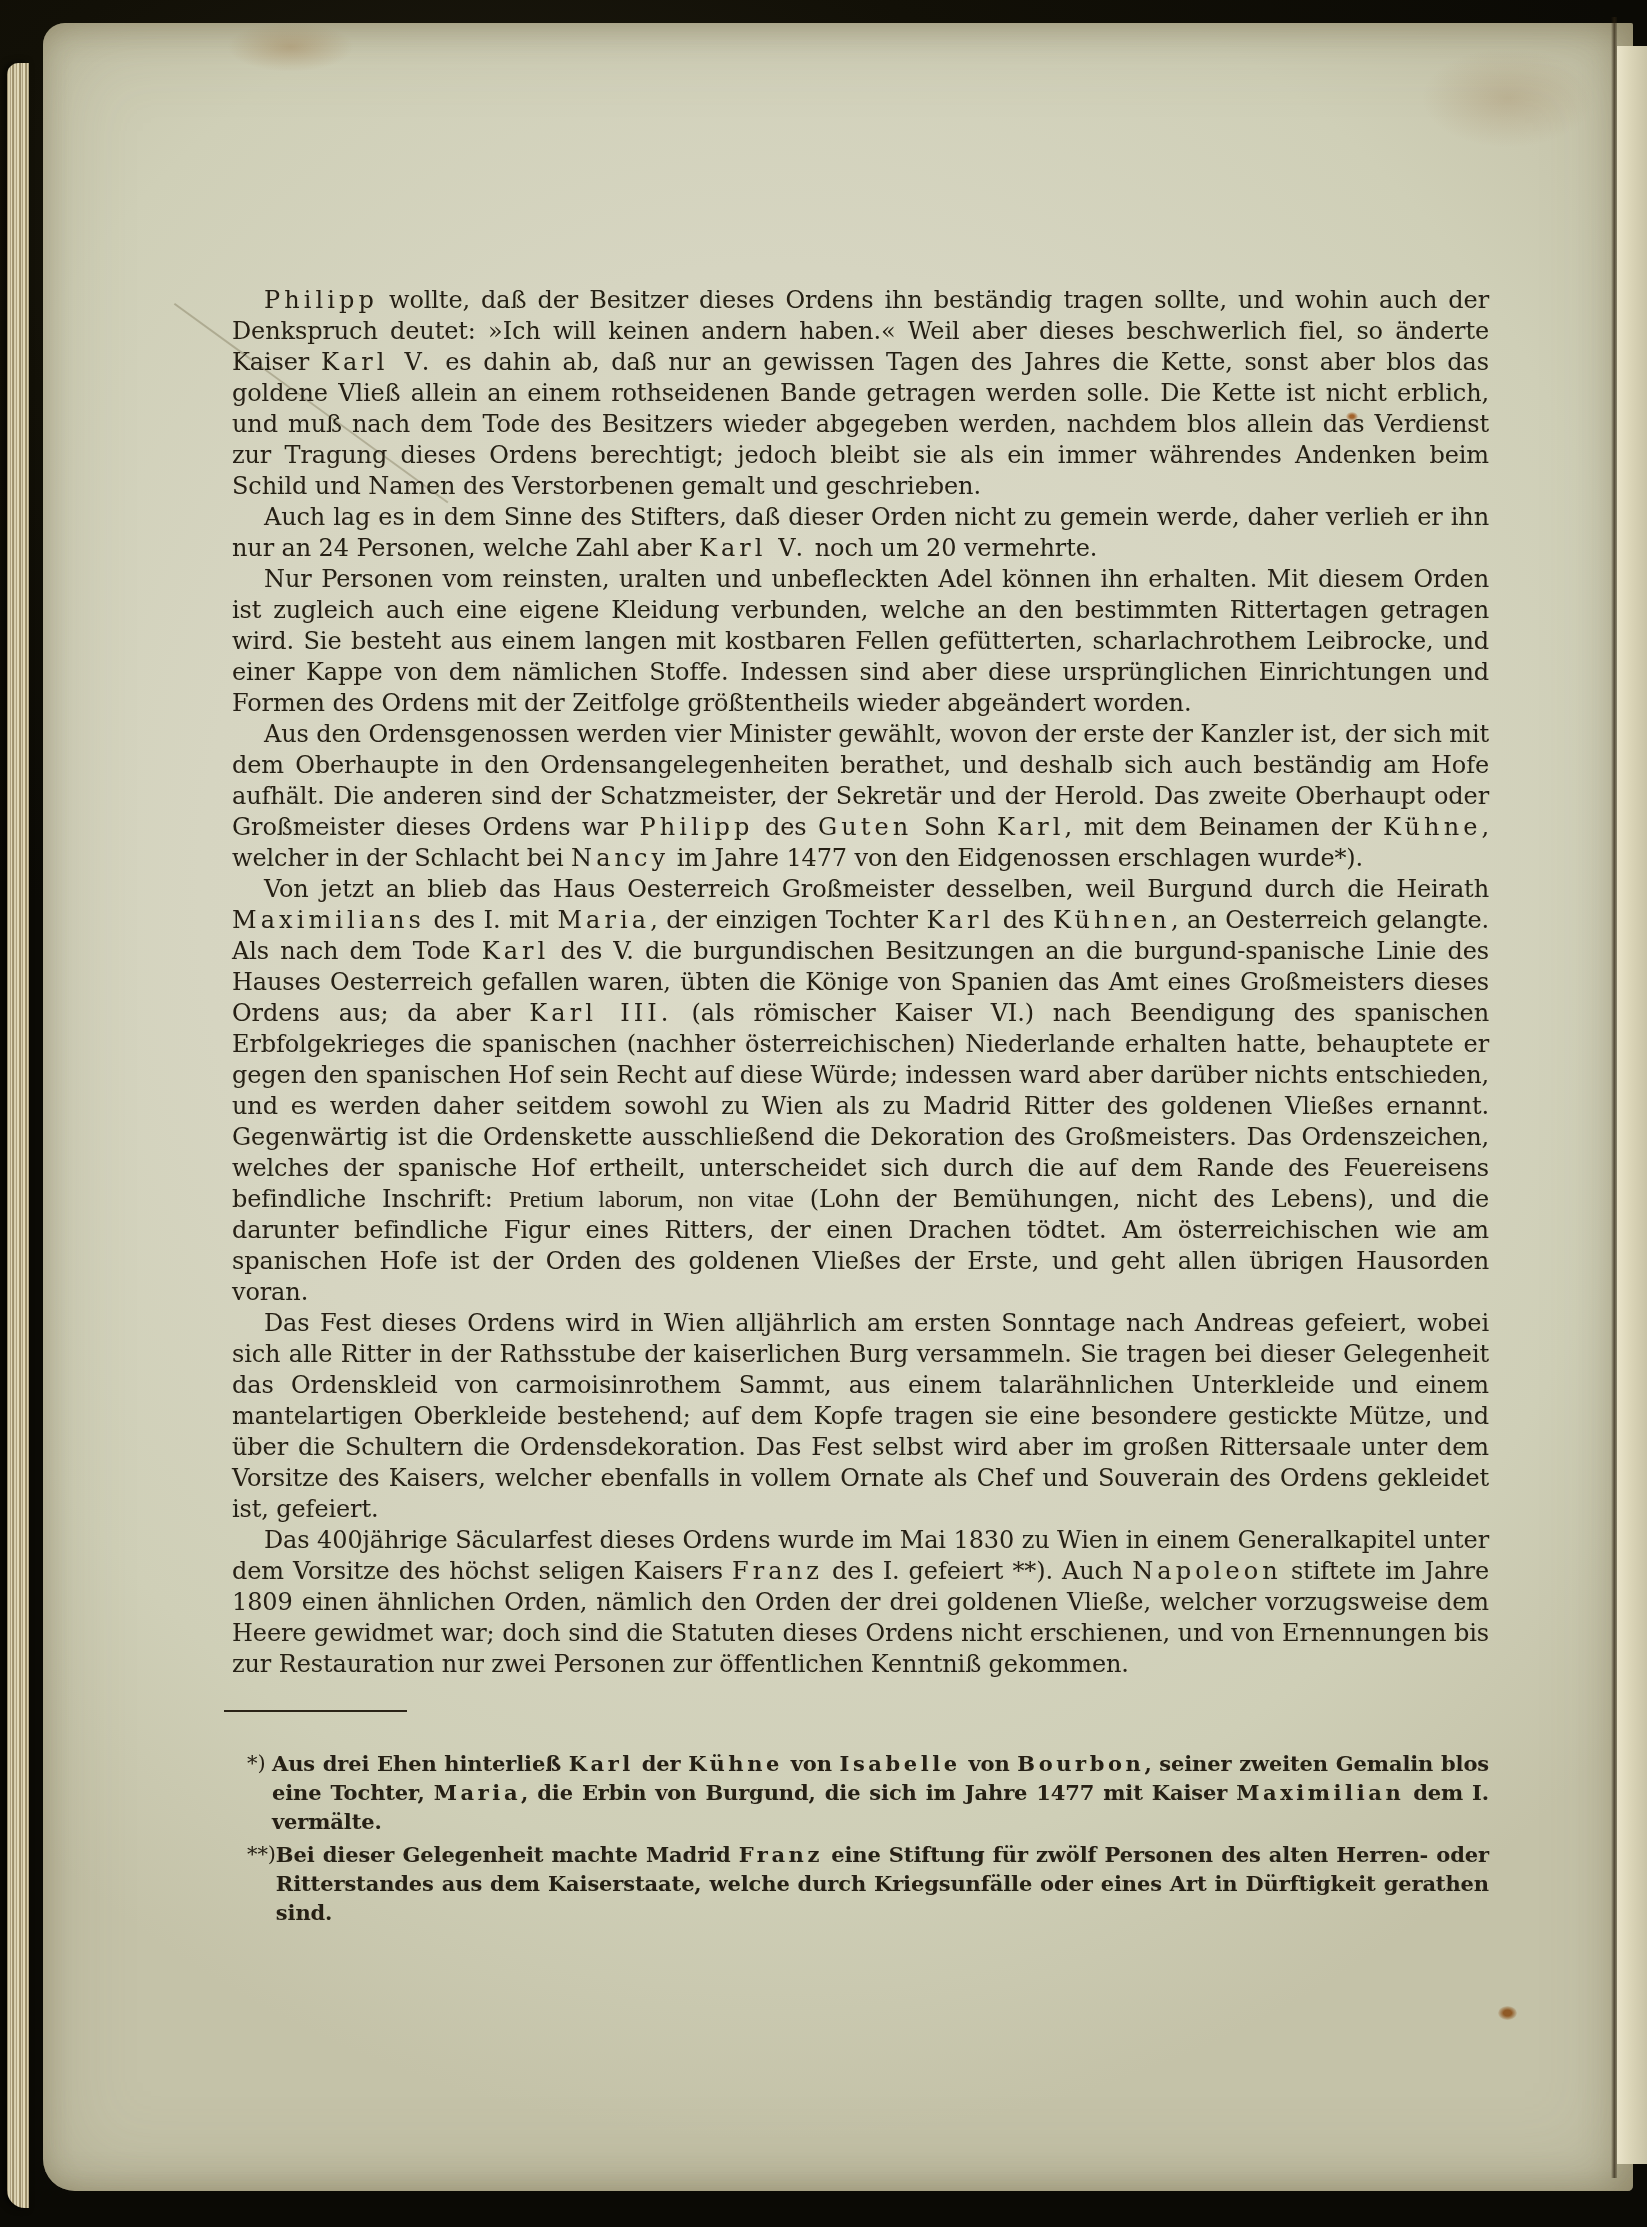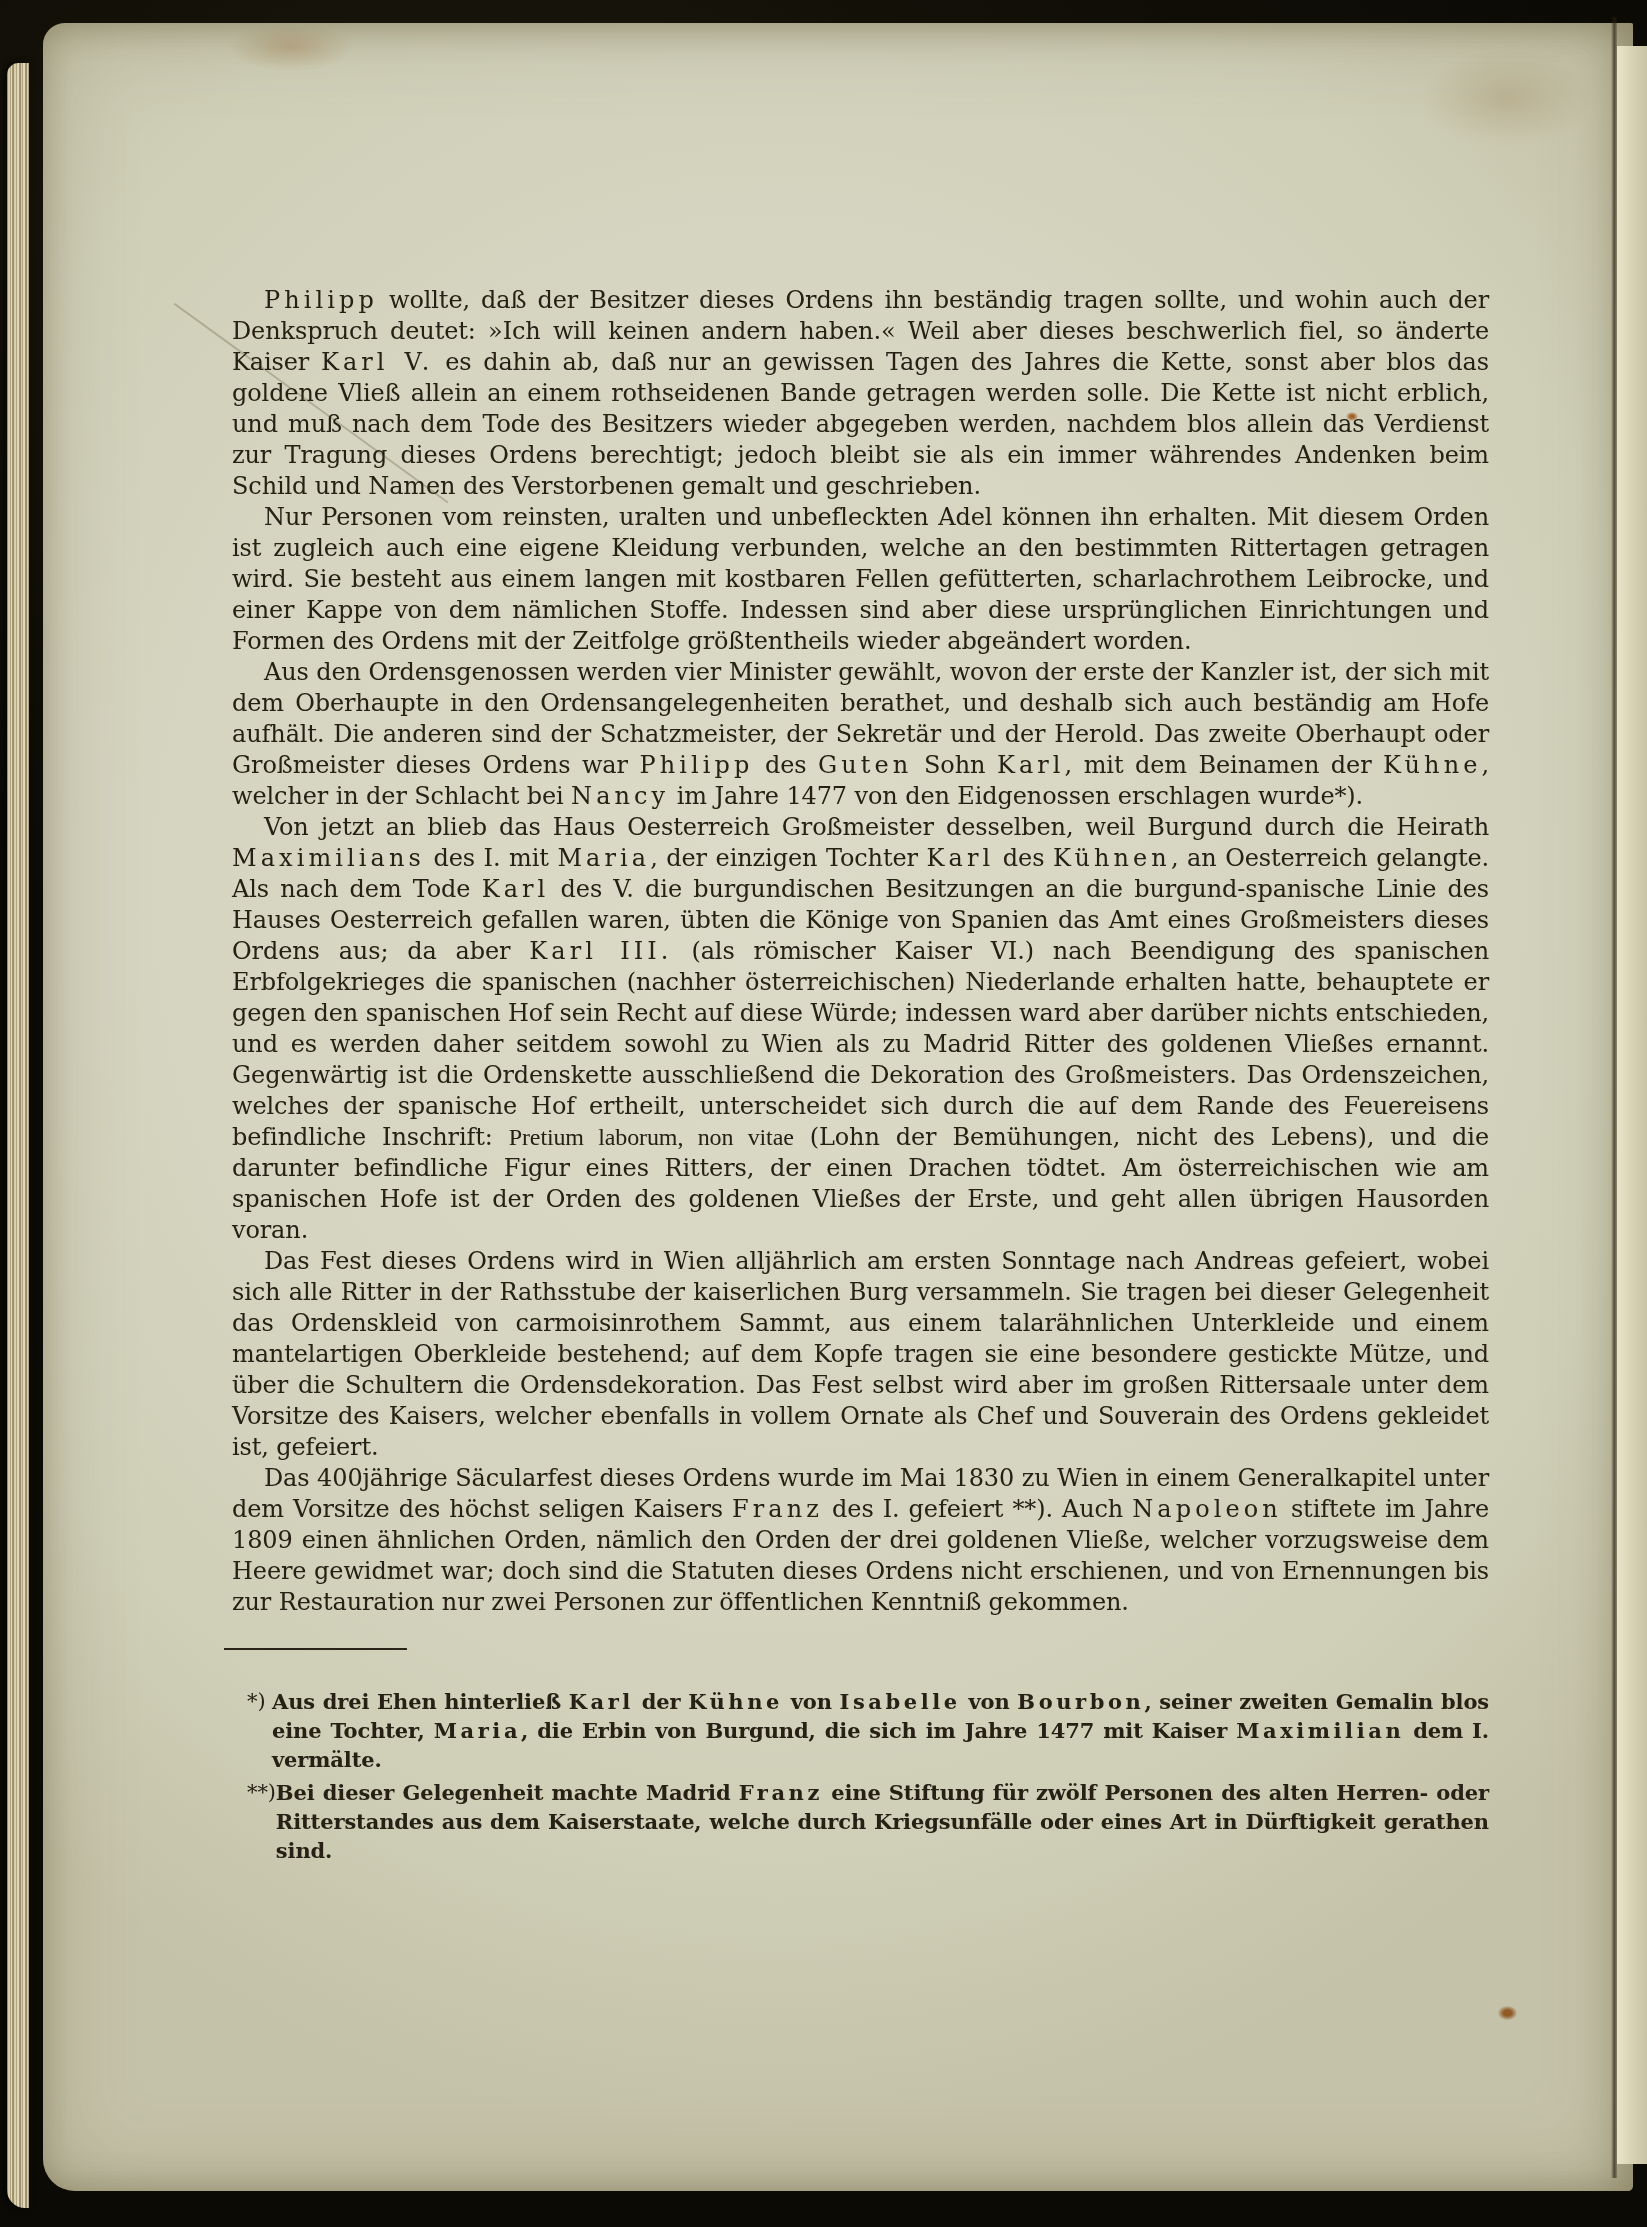--- a/index.html
+++ b/index.html
@@ -87,20 +87,21 @@
 </head>
 <body>
 
 <div class="edge-stack"></div>
 
 <div class="page">
   <div class="crease"></div>
   <div class="text">
     <div>
         <p class="para"><span class="sperr">Philipp</span><span> wollte, daß der Besitzer dieses Ordens ihn beständig tragen sollte, und wohin auch der Denkspruch deutet: »Ich will keinen andern haben.« Weil aber dieses beschwerlich fiel, so änderte Kaiser </span><span class="sperr">Karl V.</span><span> es dahin ab, daß nur an gewissen Tagen des Jahres die Kette, sonst aber blos das goldene Vließ allein an einem rothseidenen Bande getragen werden solle. Die Kette ist nicht erblich, und muß nach dem Tode des Besitzers wieder abgegeben werden, nachdem blos allein das Verdienst zur Tragung dieses Ordens berechtigt; jedoch bleibt sie als ein immer währendes Andenken beim Schild und Namen des Verstorbenen gemalt und geschrieben.</span></p>
+        <p class="para"><span>Auch lag es in dem Sinne des Stifters, daß dieser Orden nicht zu gemein werde, daher verlieh er ihn nur an 24 Personen, welche Zahl aber </span><span class="sperr">Karl V.</span><span> noch um 20 vermehrte.</span></p>
         <p class="para"><span>Nur Personen vom reinsten, uralten und unbefleckten Adel können ihn erhalten. Mit diesem Orden ist zugleich auch eine eigene Kleidung verbunden, welche an den bestimmten Rittertagen getragen wird. Sie besteht aus einem langen mit kostbaren Fellen gefütterten, scharlachrothem Leibrocke, und einer Kappe von dem nämlichen Stoffe. Indessen sind aber diese ursprünglichen Einrichtungen und Formen des Ordens mit der Zeitfolge größtentheils wieder abgeändert worden.</span></p>
         <p class="para"><span>Aus den Ordensgenossen werden vier Minister gewählt, wovon der erste der Kanzler ist, der sich mit dem Oberhaupte in den Ordensangelegenheiten berathet, und deshalb sich auch beständig am Hofe aufhält. Die anderen sind der Schatzmeister, der Sekretär und der Herold. Das zweite Oberhaupt oder Großmeister dieses Ordens war </span><span class="sperr">Philipp</span><span> des </span><span class="sperr">Guten</span><span> Sohn </span><span class="sperr">Karl</span><span>, mit dem Beinamen der </span><span class="sperr">Kühne</span><span>, welcher in der Schlacht bei </span><span class="sperr">Nancy</span><span> im Jahre 1477 von den Eidgenossen erschlagen wurde*).</span></p>
         <p class="para"><span>Von jetzt an blieb das Haus Oesterreich Großmeister desselben, weil Burgund durch die Heirath </span><span class="sperr">Maximilians</span><span> des I. mit </span><span class="sperr">Maria</span><span>, der einzigen Tochter </span><span class="sperr">Karl</span><span> des </span><span class="sperr">Kühnen</span><span>, an Oesterreich gelangte. Als nach dem Tode </span><span class="sperr">Karl</span><span> des V. die burgundischen Besitzungen an die burgund-spanische Linie des Hauses Oesterreich gefallen waren, übten die Könige von Spanien das Amt eines Großmeisters dieses Ordens aus; da aber </span><span class="sperr">Karl III.</span><span> (als römischer Kaiser VI.) nach Beendigung des spanischen Erbfolgekrieges die spanischen (nachher österreichischen) Niederlande erhalten hatte, behauptete er gegen den spanischen Hof sein Recht auf diese Würde; indessen ward aber darüber nichts entschieden, und es werden daher seitdem sowohl zu Wien als zu Madrid Ritter des goldenen Vließes ernannt. Gegenwärtig ist die Ordenskette ausschließend die Dekoration des Großmeisters. Das Ordenszeichen, welches der spanische Hof ertheilt, unterscheidet sich durch die auf dem Rande des Feuereisens befindliche Inschrift: </span><span class="antiqua">Pretium laborum, non vitae</span><span> (Lohn der Bemühungen, nicht des Lebens), und die darunter befindliche Figur eines Ritters, der einen Drachen tödtet. Am österreichischen wie am spanischen Hofe ist der Orden des goldenen Vließes der Erste, und geht allen übrigen Hausorden voran.</span></p>
         <p class="para"><span>Das Fest dieses Ordens wird in Wien alljährlich am ersten Sonntage nach Andreas gefeiert, wobei sich alle Ritter in der Rathsstube der kaiserlichen Burg versammeln. Sie tragen bei dieser Gelegenheit das Ordenskleid von carmoisinrothem Sammt, aus einem talarähnlichen Unterkleide und einem mantelartigen Oberkleide bestehend; auf dem Kopfe tragen sie eine besondere gestickte Mütze, und über die Schultern die Ordensdekoration. Das Fest selbst wird aber im großen Rittersaale unter dem Vorsitze des Kaisers, welcher ebenfalls in vollem Ornate als Chef und Souverain des Ordens gekleidet ist, gefeiert.</span></p>
         <p class="para"><span>Das 400jährige Säcularfest dieses Ordens wurde im Mai 1830 zu Wien in einem Generalkapitel unter dem Vorsitze des höchst seligen Kaisers </span><span class="sperr">Franz</span><span> des I. gefeiert **). Auch </span><span class="sperr">Napoleon</span><span> stiftete im Jahre 1809 einen ähnlichen Orden, nämlich den Orden der drei goldenen Vließe, welcher vorzugsweise dem Heere gewidmet war; doch sind die Statuten dieses Ordens nicht erschienen, und von Ernennungen bis zur Restauration nur zwei Personen zur öffentlichen Kenntniß gekommen.</span></p>
       </div>
     <hr class="fn-rule">
     <div class="fns">
         <div class="fn">
           <span class="fn-marker">*)</span>

